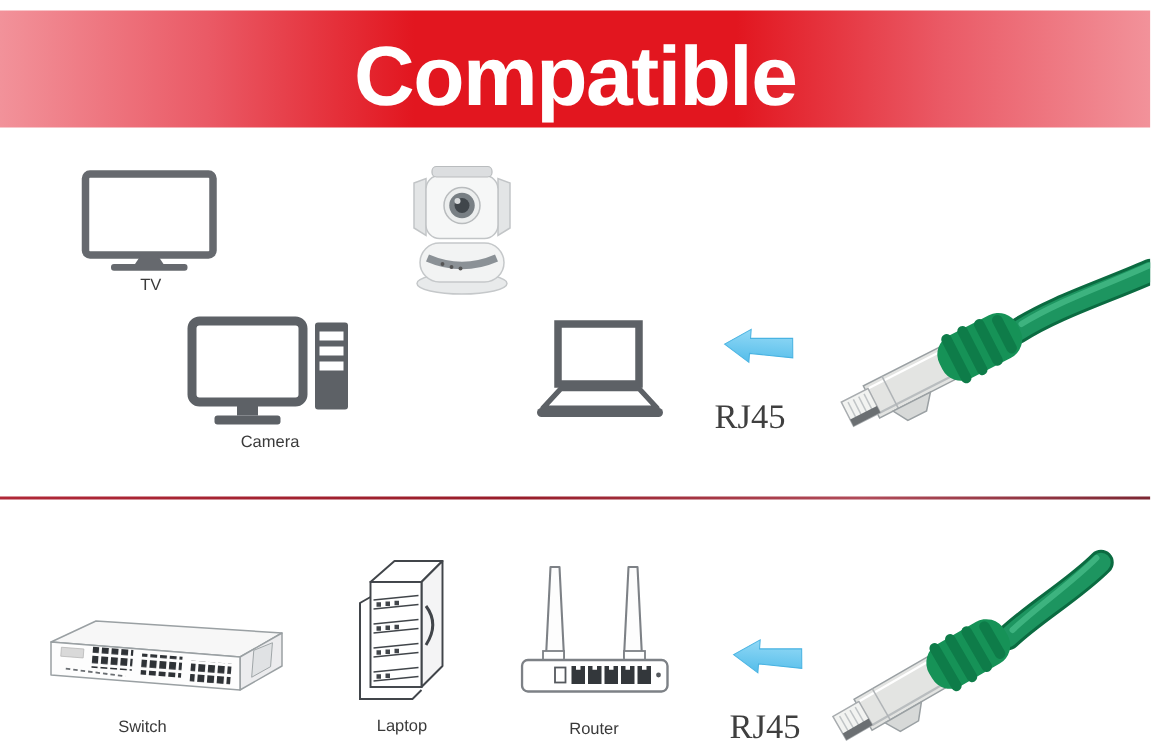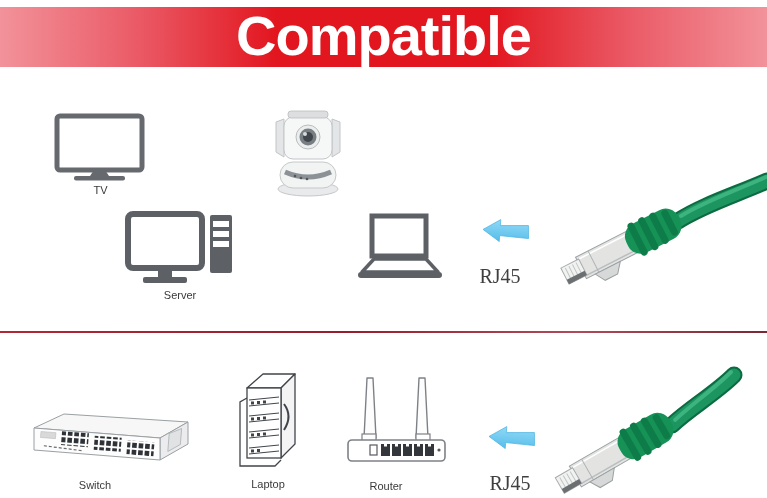--- a/index.html
+++ b/index.html
@@ -2,40 +2,40 @@
 <html><head>
 <meta charset="utf-8">
 <style>
   html,body{margin:0;padding:0;background:#fff;}
   .canvas{
     position:relative;width:767px;height:498px;overflow:hidden;background:#ffffff;
     font-family:"Liberation Sans", sans-serif;
   }
   
   .banner{
-    position:absolute;left:0;top:7px;width:767px;height:60px;
+    position:absolute;left:0;top:7px;width:767px;height:78px;
     background:linear-gradient(90deg,#f2929a 0%,#ea5a66 18%,#e2161f 36%,#e2161f 64%,#ea5a66 82%,#f2929a 100%);
-    display:flex;align-items:center;justify-content:center;
+    display:flex;align-items:flex-end;justify-content:center;
   }
   .banner-title{
     color:#ffffff;font-size:56px;font-weight:bold;letter-spacing:-1px;
     transform:translateY(-2px);
   }
   
   .divider{
     position:absolute;left:0;top:331px;width:767px;height:2px;
     background:linear-gradient(90deg,#b02838 0%,#981d2a 45%,#b04b59 75%,#7c2733 100%);
   }
   
   .icon{position:absolute;}
   .dev-label{
     position:absolute;color:#3a3a3a;font-size:11px;text-align:center;line-height:20px;
   }
   .rj45-label{
-    position:absolute;color:#3f3f3f;font-size:20px;text-align:center;
+    position:absolute;color:#3f3f3f;font-size:23px;text-align:center;
     font-family:"Liberation Serif", serif;
   }
   .arrow{position:absolute;transform:rotate(4deg);}
 </style>
 </head>
 <body>
 
 <div class="canvas">
 
   <div class="banner">
@@ -68,21 +68,21 @@
 
   <svg class="icon" style="left:124px;top:210px" width="112" height="75" viewBox="0 0 112 75">
     <rect x="4" y="4" width="74" height="54" rx="5" fill="#ffffff" stroke="#5d6166" stroke-width="6"></rect>
     <rect x="34" y="58" width="14" height="9" fill="#5d6166"></rect>
     <rect x="19" y="67" width="44" height="6" rx="2" fill="#5d6166"></rect>
     <rect x="86" y="5" width="22" height="58" rx="2" fill="#5d6166"></rect>
     <rect x="89" y="11" width="16" height="6" fill="#ffffff"></rect>
     <rect x="89" y="21" width="16" height="6" fill="#ffffff"></rect>
     <rect x="89" y="31" width="16" height="6" fill="#ffffff"></rect>
   </svg>
-  <div class="dev-label" style="left:124px;top:285px;width:112px">Server</div>
+  <div class="dev-label" style="left:124px;top:285px;width:112px">Camera</div>
 
   <svg class="icon" style="left:358px;top:213px" width="84" height="66" viewBox="0 0 84 66">
     <rect x="14" y="3" width="54" height="40" fill="#ffffff" stroke="#5d6166" stroke-width="5"></rect>
     <polygon points="4,59 80,59 68,46 16,46" fill="#ffffff" stroke="#5d6166" stroke-width="3.5" stroke-linejoin="round"></polygon>
     <rect x="0" y="59" width="84" height="6" rx="3" fill="#5d6166"></rect>
   </svg>
 
   <svg class="arrow" style="left:482px;top:217px" width="48" height="28" viewBox="0 0 48 28">
     <defs>
       <linearGradient id="ag1" x1="0" y1="0" x2="0" y2="1">
@@ -188,21 +188,21 @@
     </g>
     <g fill="#ffffff">
       <rect x="37" y="68" width="3" height="2.5"></rect>
         <rect x="48" y="68" width="3" height="2.5"></rect>
       <rect x="59" y="68" width="3" height="2.5"></rect>
         <rect x="70" y="68" width="3" height="2.5"></rect>
       <rect x="81" y="68" width="3" height="2.5"></rect>
     </g>
     <circle cx="92" cy="74" r="1.6" fill="#55595e"></circle>
   </svg>
-  <div class="dev-label" style="left:332px;top:476px;width:108px">Router</div>
+  <div class="dev-label" style="left:342px;top:476px;width:108px">Router</div>
 
   <svg class="arrow" style="left:488px;top:424px" width="48" height="28" viewBox="0 0 48 28">
     <defs>
       <linearGradient id="ag2" x1="0" y1="0" x2="0" y2="1">
         <stop offset="0" stop-color="#93d9f6"></stop>
           <stop offset="1" stop-color="#54bdea"></stop>
       </linearGradient>
     </defs>
     <polygon points="1,14 18,3 18,9 46,7 47,20 18,19 18,25" fill="url(#ag2)" stroke="#49b3e2" stroke-width="0.7"></polygon>
   </svg>

